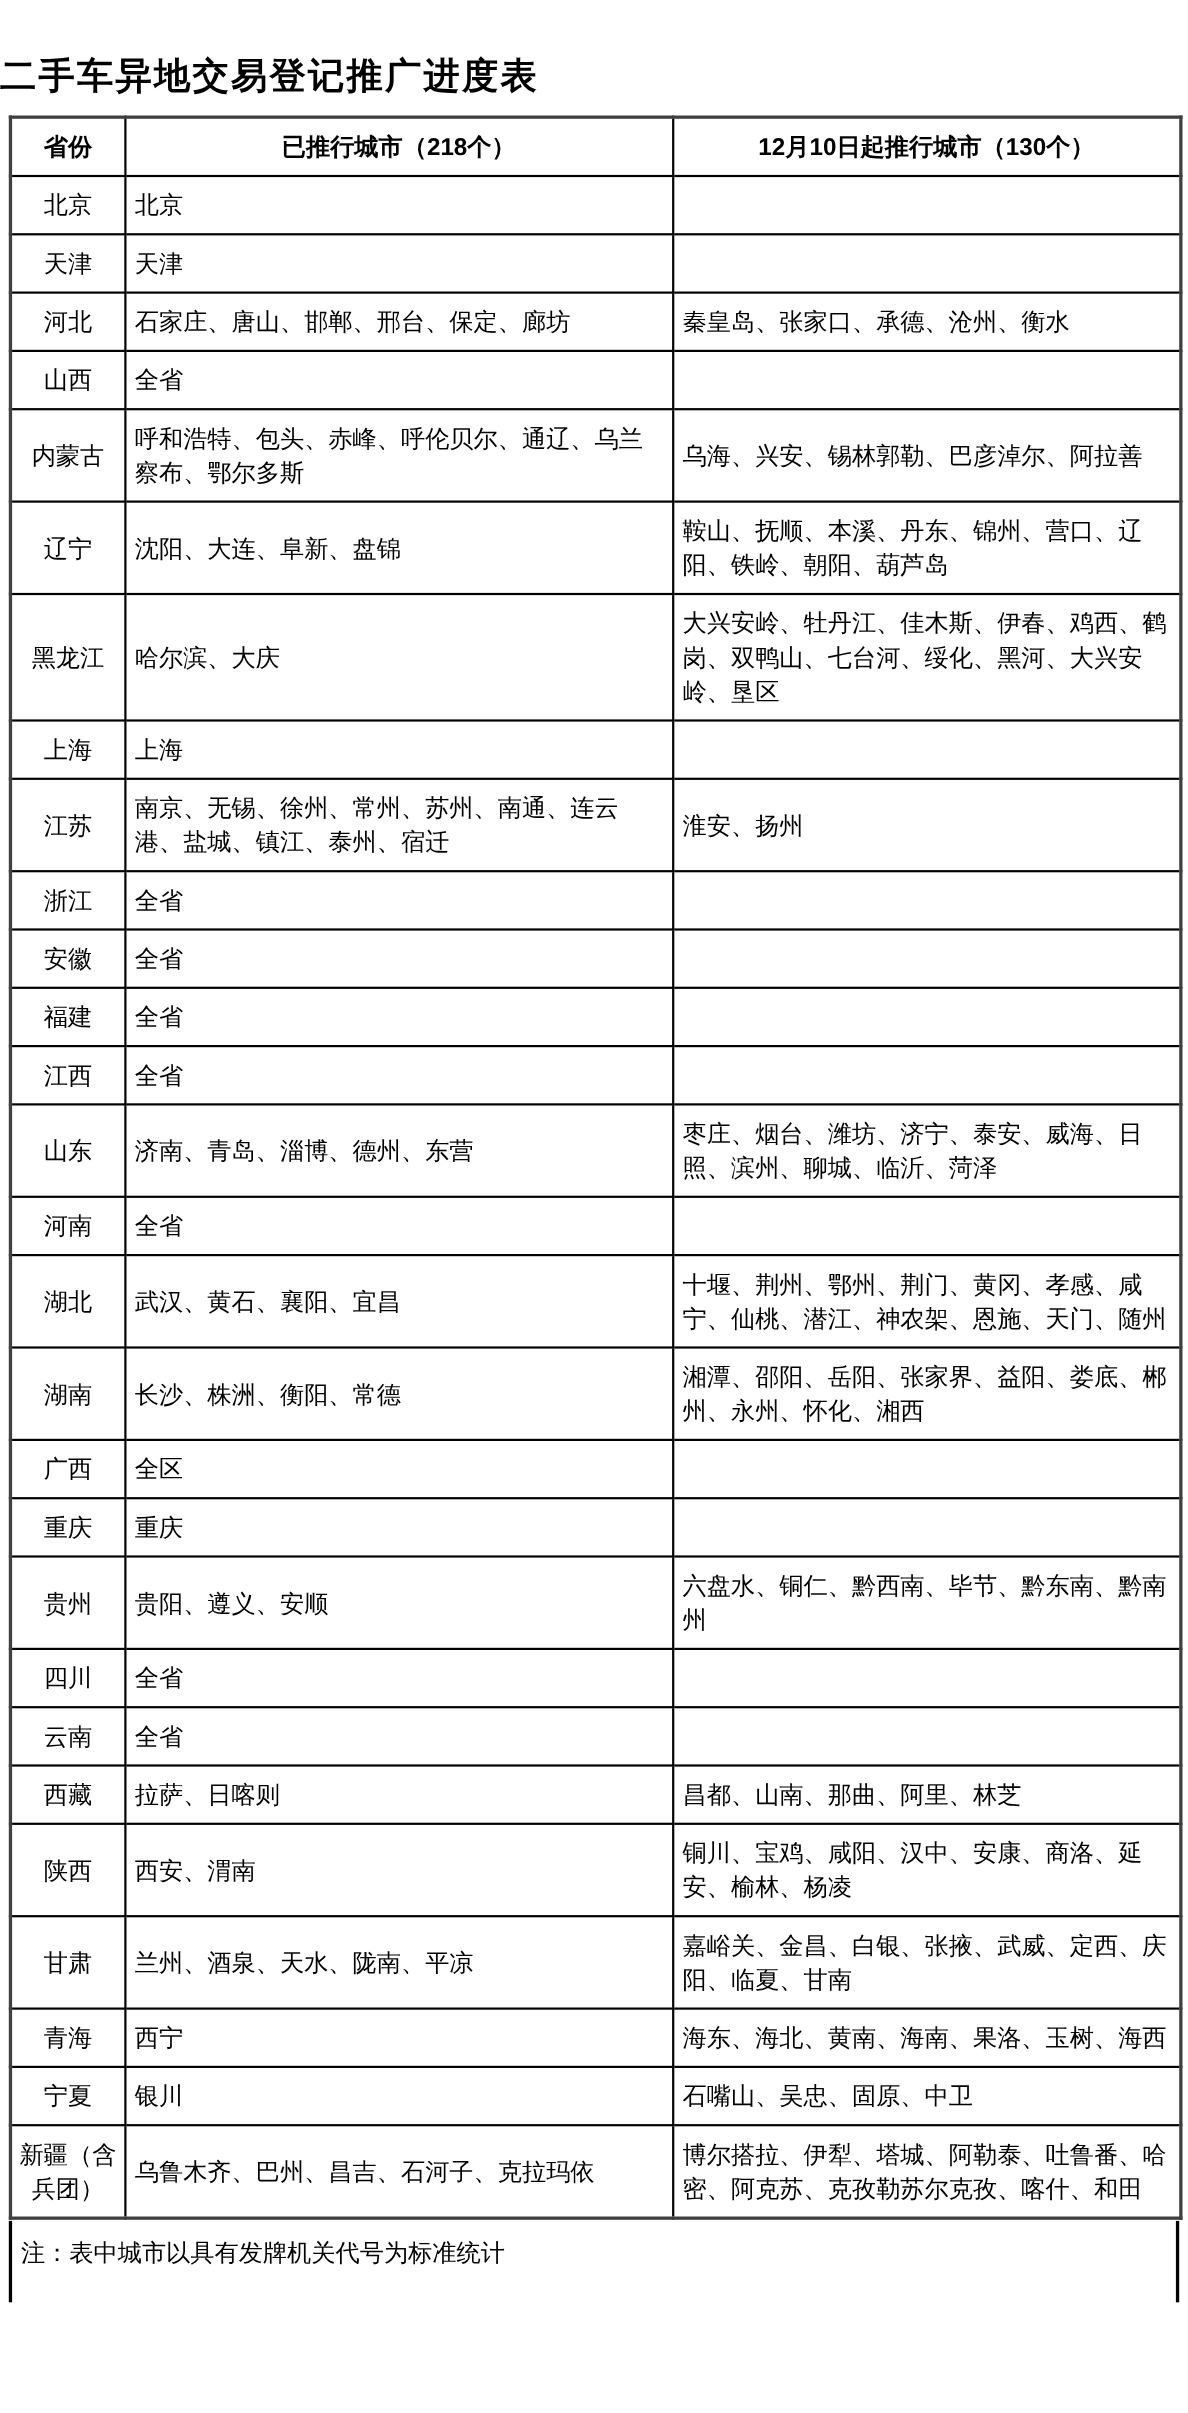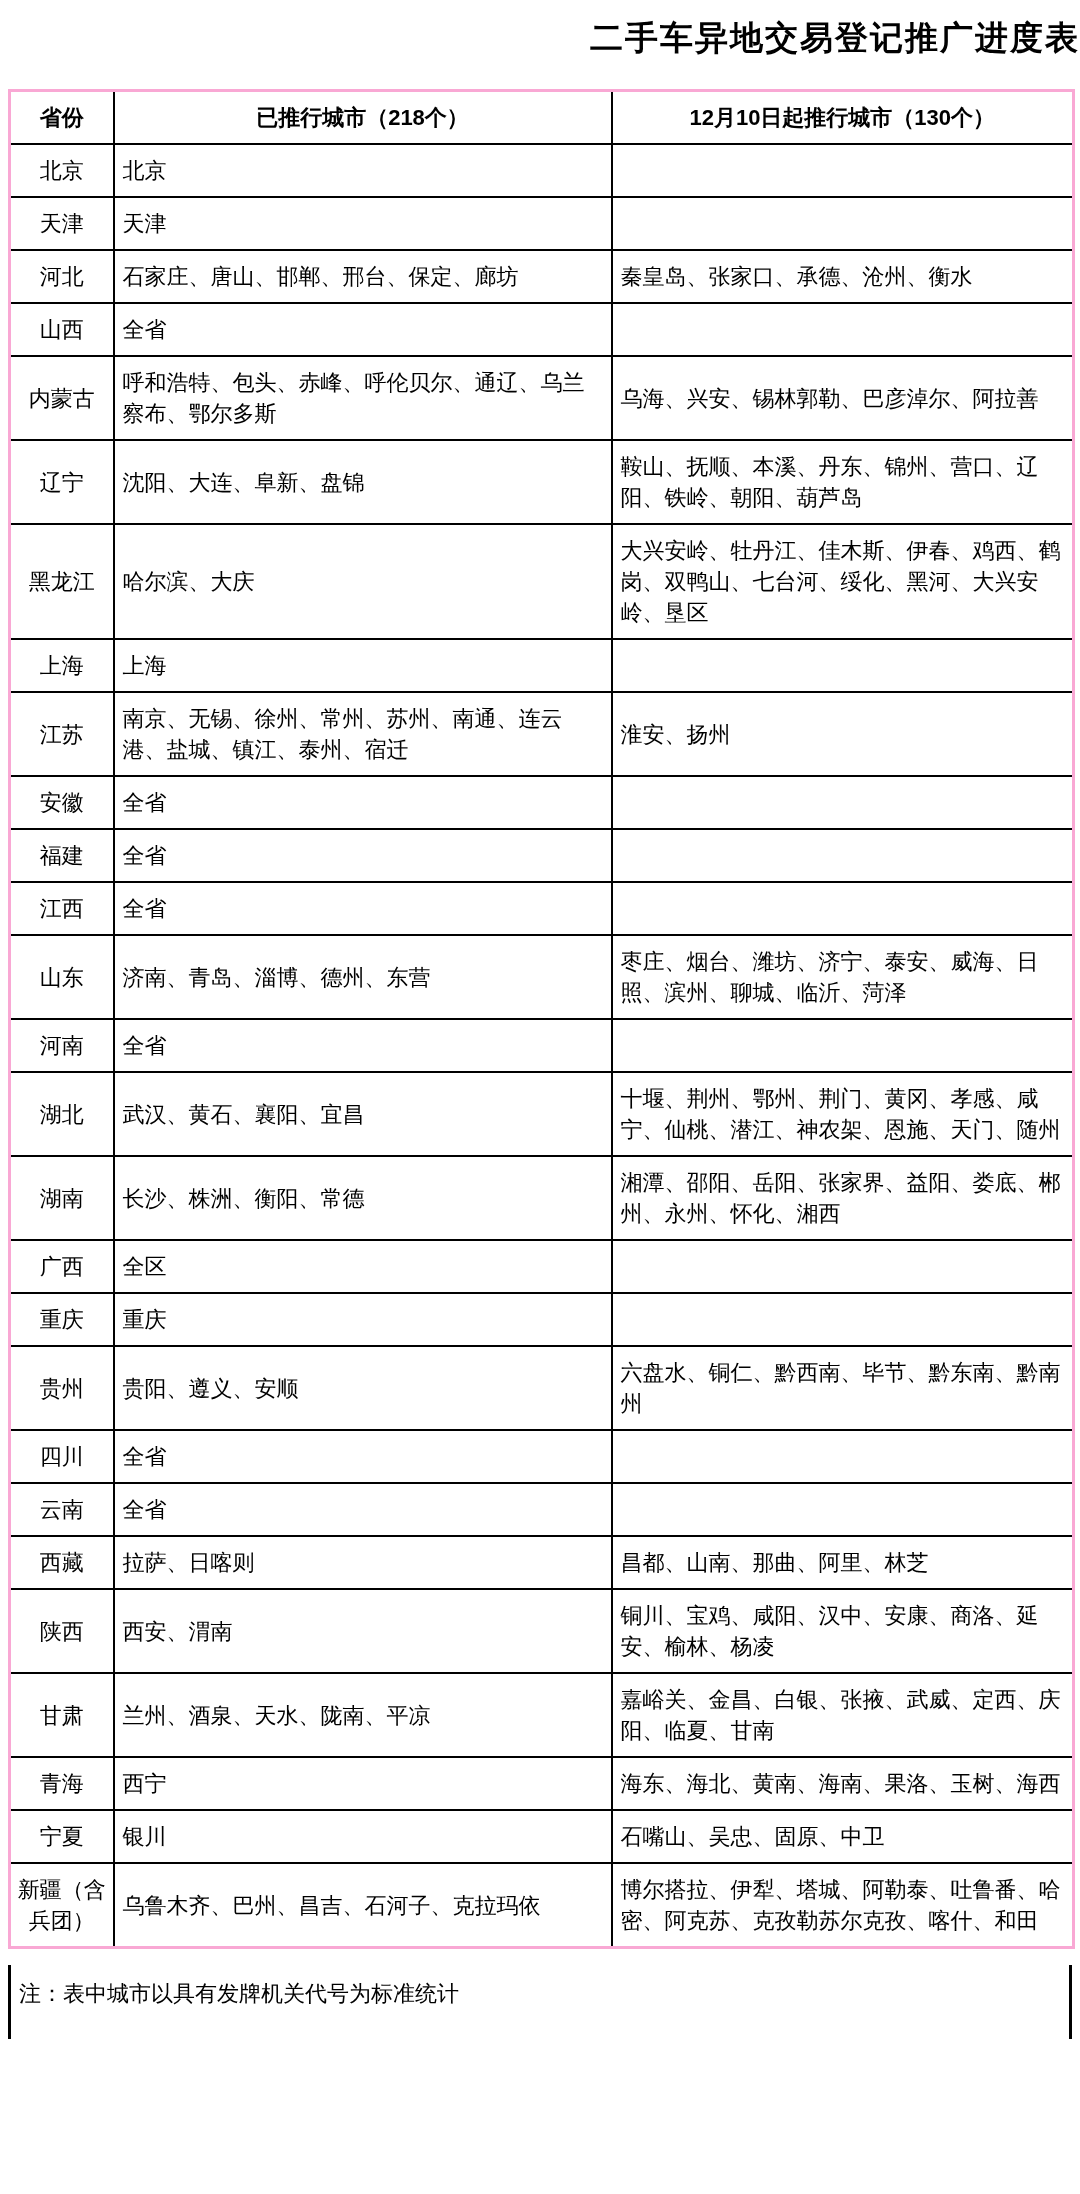--- a/index.html
+++ b/index.html
@@ -9,33 +9,34 @@
     color: #000000;
     font-family: "Liberation Sans", sans-serif;
   }
   .page {
     width: 1080px;
     min-height: 2194px;
     background: #ffffff;
     box-sizing: border-box;
   }
   .title {
-    text-align: right;
+    text-align: left;
     font-family: "Liberation Serif", serif;
     font-weight: bold;
     font-size: 33px;
     letter-spacing: 2px;
     padding: 16px 0 12px 0;
+    margin-top: 31px;
   }
   table.progress {
     border-collapse: collapse;
     table-layout: fixed;
     width: 1064px;
-    margin: 16px 8px;
-    border: 3px solid #f9a8d4;
+    margin: 1px 8px;
+    border: 3px solid #404040;
   }
   col.c-province { width: 104px; }
   col.c-implemented { width: 498px; }
   col.c-dec10 { width: 462px; }
   th, td {
     border: 2px solid #000000;
     font-size: 22px;
     line-height: 31px;
     padding: 10px 6px 10px 8px;
     vertical-align: middle;
@@ -125,20 +126,25 @@
           <td class="province">上海</td>
           <td class="cities">上海</td>
           <td class="cities"></td>
         </tr>
         <tr>
           <td class="province">江苏</td>
           <td class="cities">南京、无锡、徐州、常州、苏州、南通、连云港、盐城、镇江、泰州、宿迁</td>
           <td class="cities">淮安、扬州</td>
         </tr>
         <tr>
+          <td class="province">浙江</td>
+          <td class="cities">全省</td>
+          <td class="cities"></td>
+        </tr>
+        <tr>
           <td class="province">安徽</td>
           <td class="cities">全省</td>
           <td class="cities"></td>
         </tr>
         <tr>
           <td class="province">福建</td>
           <td class="cities">全省</td>
           <td class="cities"></td>
         </tr>
         <tr>

